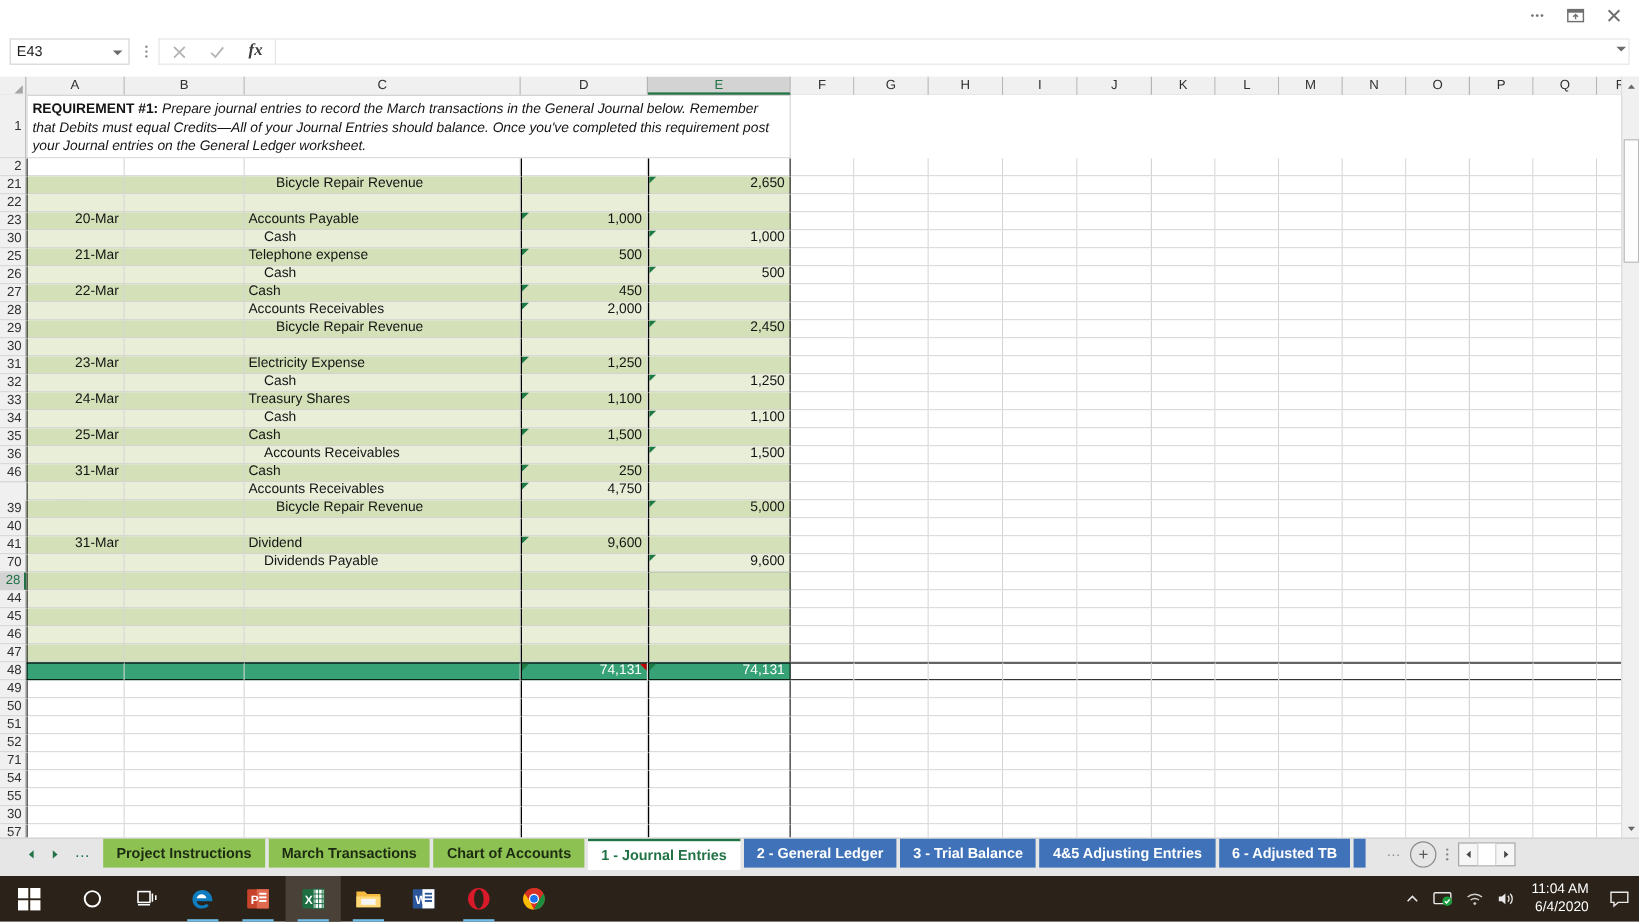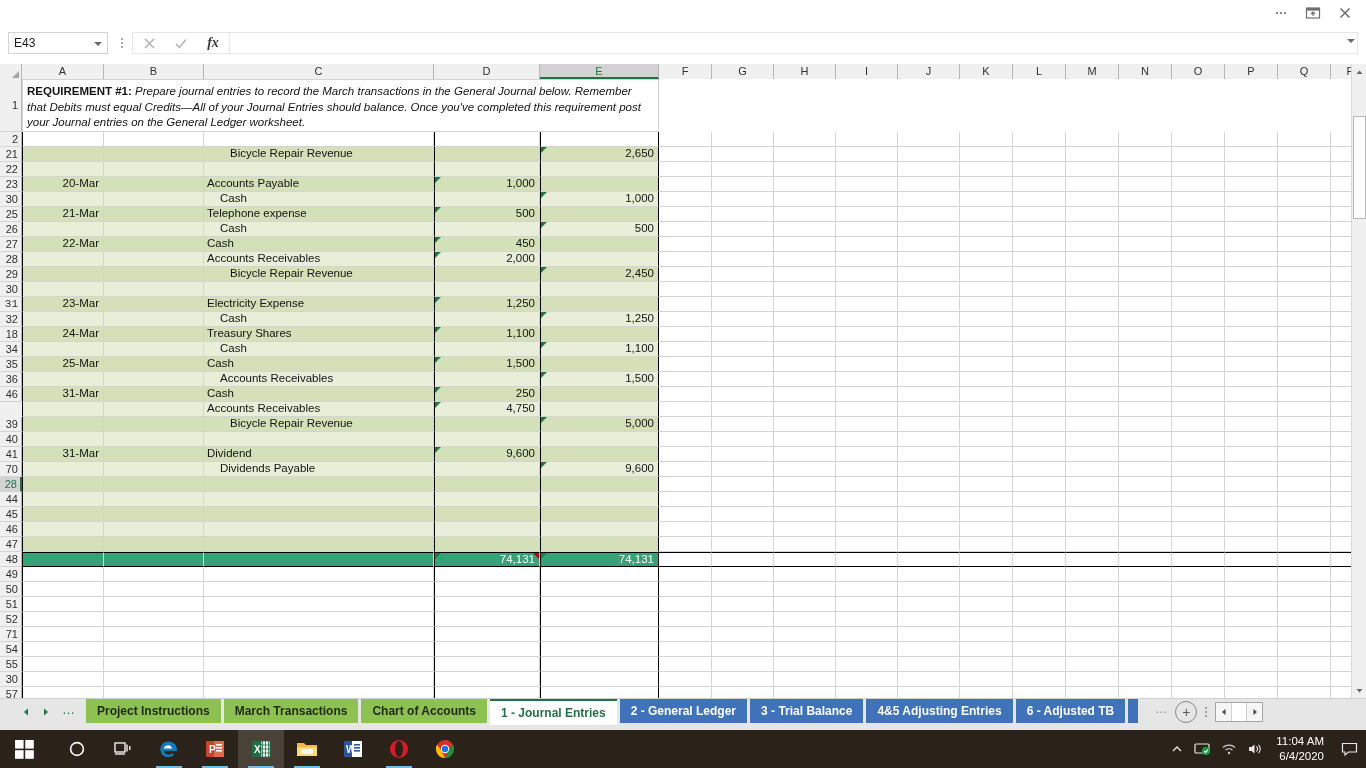--- a/index.html
+++ b/index.html
@@ -396,23 +396,23 @@
       <div class="rh" style="height: 15px; line-height: 14px;">21</div>
       <div class="rh" style="height: 15px; line-height: 14px;">22</div>
       <div class="rh" style="height: 15px; line-height: 14px;">23</div>
       <div class="rh" style="height: 15px; line-height: 14px;">30</div>
       <div class="rh" style="height: 15px; line-height: 14px;">25</div>
       <div class="rh" style="height: 15px; line-height: 14px;">26</div>
       <div class="rh" style="height: 15px; line-height: 14px;">27</div>
       <div class="rh" style="height: 15px; line-height: 14px;">28</div>
       <div class="rh" style="height: 15px; line-height: 14px;">29</div>
       <div class="rh" style="height: 15px; line-height: 14px;">30</div>
-      <div class="rh" style="height: 15px; line-height: 14px; font-family: Liberation Mono, monospace;">31</div>
+      <div class="rh" style="height: 15px; line-height: 14px;">31</div>
       <div class="rh" style="height: 15px; line-height: 14px;">32</div>
-      <div class="rh" style="height: 15px; line-height: 14px;">18</div>
+      <div class="rh" style="height: 15px; line-height: 14px;">33</div>
       <div class="rh" style="height: 15px; line-height: 14px;">34</div>
       <div class="rh" style="height: 15px; line-height: 14px;">35</div>
       <div class="rh" style="height: 15px; line-height: 14px;">36</div>
       <div class="rh" style="height: 15px; line-height: 14px;">46</div>
       <div class="rh" style="height: 15px; line-height: 14px; margin-left: 47px;">38</div>
       <div class="rh" style="height: 15px; line-height: 14px;">39</div>
       <div class="rh" style="height: 15px; line-height: 14px;">40</div>
       <div class="rh" style="height: 15px; line-height: 14px;">41</div>
       <div class="rh" style="height: 15px; line-height: 14px;">70</div>
       <div class="rh sel" style="height: 15px; line-height: 14px;">28</div>

